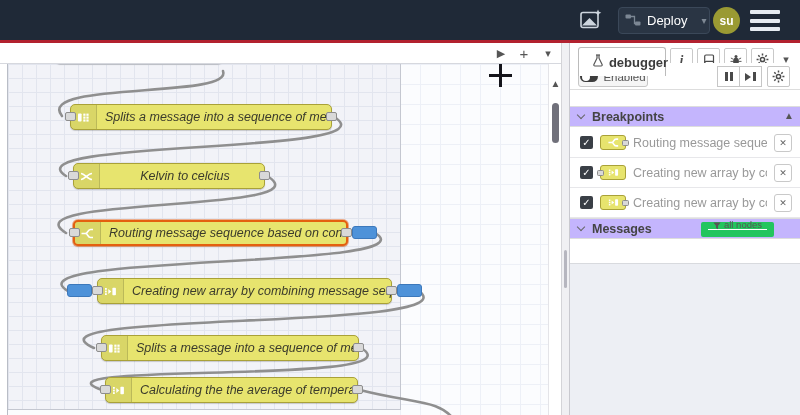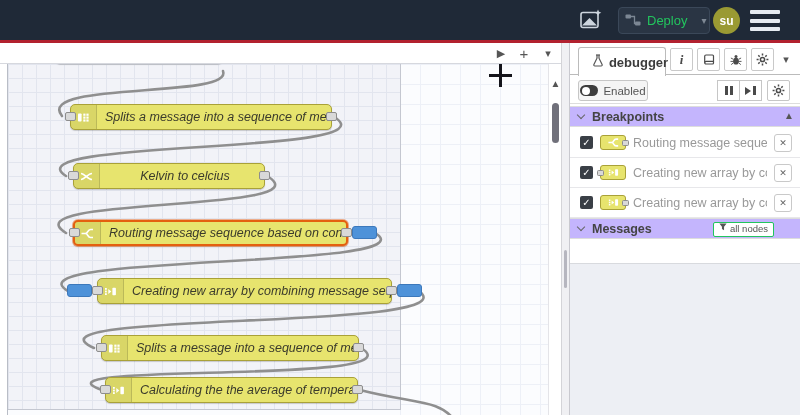--- a/index.html
+++ b/index.html
@@ -5,21 +5,21 @@
   * { margin:0; padding:0; box-sizing:border-box; }
   html,body { width:800px; height:415px; overflow:hidden; font-family:"Liberation Sans", sans-serif; background:#fff; }
   .abs { position:absolute; }
   #stage { position:relative; width:800px; height:415px; overflow:hidden; background:#fff; }
 
   
   #header { left:0; top:0; width:800px; height:40px; background:#1f2937; z-index:20; }
   #deploy-line { left:0; top:40px; width:800px; height:3px; background:#b2212f; z-index:21; }
   .hdr-iconbtn { width:30px; height:28px; display:flex; align-items:center; justify-content:center; cursor:pointer; }
   #deploy-btn { left:618px; top:7px; width:92px; height:27px; background:#2a3544; border:1px solid #3b4859; border-radius:4px; display:flex; align-items:center; padding:0 6px; gap:6px; }
-  #deploy-btn .lbl { color:#22c55e; font-size:13px; }
+  #deploy-btn .lbl { color:#ffffff; font-size:13px; }
   #deploy-btn .sep { width:1px; height:17px; background:#3b4859; margin-left:2px; }
   #avatar { left:713px; top:7px; width:27px; height:27px; border-radius:50%; background:#9a9a33; color:#fff; font-size:12px; font-weight:bold; display:flex; align-items:center; justify-content:center; }
   #hamburger { left:750px; top:10px; width:30px; height:21px; display:flex; flex-direction:column; justify-content:space-between; cursor:pointer; }
   #hamburger div { height:4px; background:#e6ebf1; border-radius:1px; }
 
   
   #main { left:0; top:43px; width:561px; height:372px; background:#fff; }
   #grid-a { left:8px; top:21px; width:392px; height:345px; background-color:#f2f3f8;
     background-image:linear-gradient(to right,#e2e5ee 1px,transparent 1px),linear-gradient(to bottom,#e2e5ee 1px,transparent 1px);
     background-size:14px 14px; }
@@ -53,42 +53,42 @@
   
   #separator { left:561px; top:43px; width:9px; height:372px; background:#f0f0f3; border-left:1px solid #d4d4d8; border-right:1px solid #c9c9cf; z-index:9; }
   #separator .grip { position:absolute; left:2px; top:207px; width:3px; height:38px; background:#b6b6bf; border-radius:2px; cursor:col-resize; }
 
   
   #sidebar { left:570px; top:43px; width:230px; height:372px; background:#fff; z-index:9; font-size:13px; color:#444; }
   #sb-tabs { position:absolute; left:0; top:0; width:230px; height:32px; border-bottom:1px solid #bbb; background:#fff; }
   #sb-tab-debugger { position:absolute; left:8px; top:4px; height:29px; width:88px; background:#fff; border:1px solid #bbb; border-bottom:none; border-radius:3px 3px 0 0; display:flex; align-items:center; justify-content:center; gap:5px; font-weight:bold; color:#3c3c3c; cursor:pointer; z-index:2;padding-left:16px; }
   .sb-iconbtn { position:absolute; top:5px; width:23px; height:23px; background:#fff; border:1px solid #c9c9c9; border-radius:2px; display:flex; align-items:center; justify-content:center; cursor:pointer; color:#4a4a4a; }
   #sb-menu { position:absolute; top:7px; left:207px; width:18px; height:18px; display:flex; align-items:center; justify-content:center; color:#555; font-size:11px; cursor:pointer; }
-  #sb-toolbar { position:absolute; left:0; top:34px; width:230px; height:27px; background:#fff; border-bottom:1px solid #ddd; }
+  #sb-toolbar { position:absolute; left:0; top:20px; width:230px; height:27px; background:#fff; border-bottom:1px solid #ddd; }
   #enabled-btn { position:absolute; left:8px; top:3px; width:70px; height:21px; background:#f5f5f5; border:1px solid #c6c6c6; border-radius:3px; display:flex; align-items:center; justify-content:center; gap:5px; font-size:11.5px; color:#555; cursor:pointer; }
   .toggle-glyph { width:18px; height:11px; background:#3d3d3d; border-radius:6px; position:relative; }
   .toggle-glyph::after { content:""; position:absolute; left:1.5px; top:1.5px; width:8px; height:8px; border-radius:50%; background:#fff; }
   .tb-btn { position:absolute; top:3px; width:23px; height:21px; background:#fff; border:1px solid #c6c6c6; display:flex; align-items:center; justify-content:center; gap:2px; cursor:pointer; }
   .pause-bar { width:3px; height:9px; background:#4a4a4a; }
   .step-tri { width:0; height:0; border-top:4.5px solid transparent; border-bottom:4.5px solid transparent; border-left:6px solid #4a4a4a; }
   .step-bar { width:2.5px; height:9px; background:#4a4a4a; }
 
   .section-hdr { position:absolute; left:0; width:230px; height:21px; background:#c4b5fd; border-top:1px solid #ddd; border-bottom:1px solid #ddd; display:flex; align-items:center; padding-left:8px; gap:8px; font-weight:bold; color:#444; font-size:12.5px; }
   .chev { width:6px; height:6px; border-left:1.5px solid #666; border-bottom:1.5px solid #666; transform:rotate(-45deg); margin-top:-3px; }
   #bp-scroll-up { position:absolute; right:6px; top:3px; color:#555; font-size:10px; cursor:pointer; font-weight:normal; }
 
   .bp-row { position:absolute; left:0; width:230px; height:30px; border-bottom:1px solid #e7e7ea; display:flex; align-items:center; padding:0 8px 0 10px; gap:7px; background:#fff; }
   .cbx { width:13px; height:13px; background:#3a3f46; border-radius:2px; color:#fff; font-size:10px; line-height:13px; text-align:center; flex:none; cursor:pointer; }
   .mini-node { position:relative; width:26px; height:15px; background:#e7e46e; border:1px solid #a9a138; border-radius:3px; flex:none; display:flex; align-items:center; justify-content:center; }
   .mini-port { position:absolute; width:7px; height:6px; background:#d9d9d9; border:1px solid #8d8d8d; border-radius:1.5px; top:3.5px; }
   .mini-port.r { right:-4px; } .mini-port.l { left:-4px; }
   .bp-label { flex:1; font-size:12.5px; color:#999; white-space:nowrap; overflow:hidden; }
   .xbtn { width:18px; height:18px; border:1px solid #c9c9c9; border-radius:3px; background:#fff; color:#666; font-size:9px; line-height:16px; text-align:center; flex:none; cursor:pointer; }
 
-  #filter-btn { position:absolute; right:26px; top:3px; height:15px; padding:0 5px; border:1px solid #22c55e; border-radius:2px; background:#fff; font-size:9.5px; font-weight:normal; color:#555; display:flex; align-items:flex-start; gap:3px; cursor:pointer; }
+  #filter-btn { position:absolute; right:26px; top:3px; height:15px; padding:0 5px; border:7px solid #22c55e; border-radius:2px; background:#fff; font-size:9.5px; font-weight:normal; color:#555; display:flex; align-items:flex-end; gap:3px; cursor:pointer; }
   #msg-empty { position:absolute; left:0; top:199px; width:230px; height:21px; background:#fff; }
   #sb-filler { position:absolute; left:0; top:220px; width:230px; height:152px; background:#edeff4; border-top:1px solid #d8dade; }
 </style>
 </head>
 <body>
 
 <div id="stage">
 
   <div id="header" class="abs">
     <div class="abs hdr-iconbtn" style="left:576px;top:6px;">

